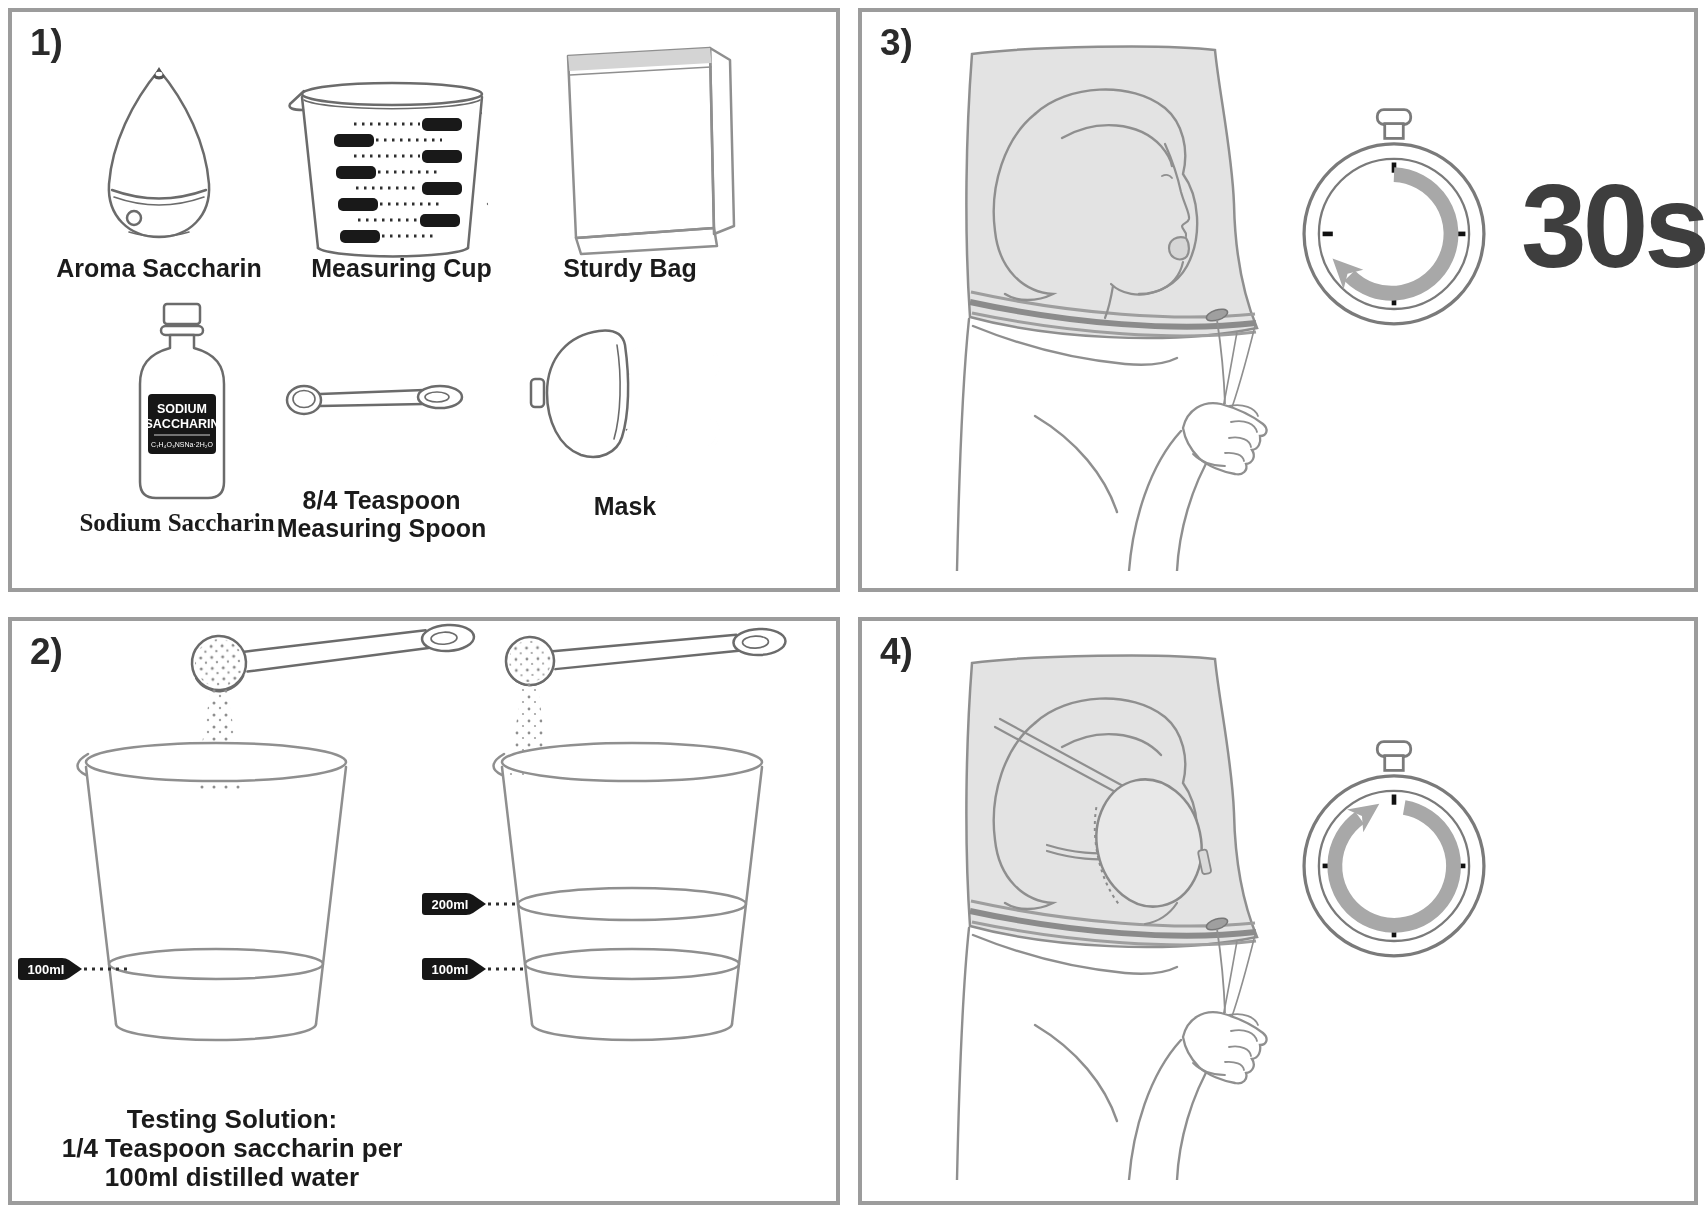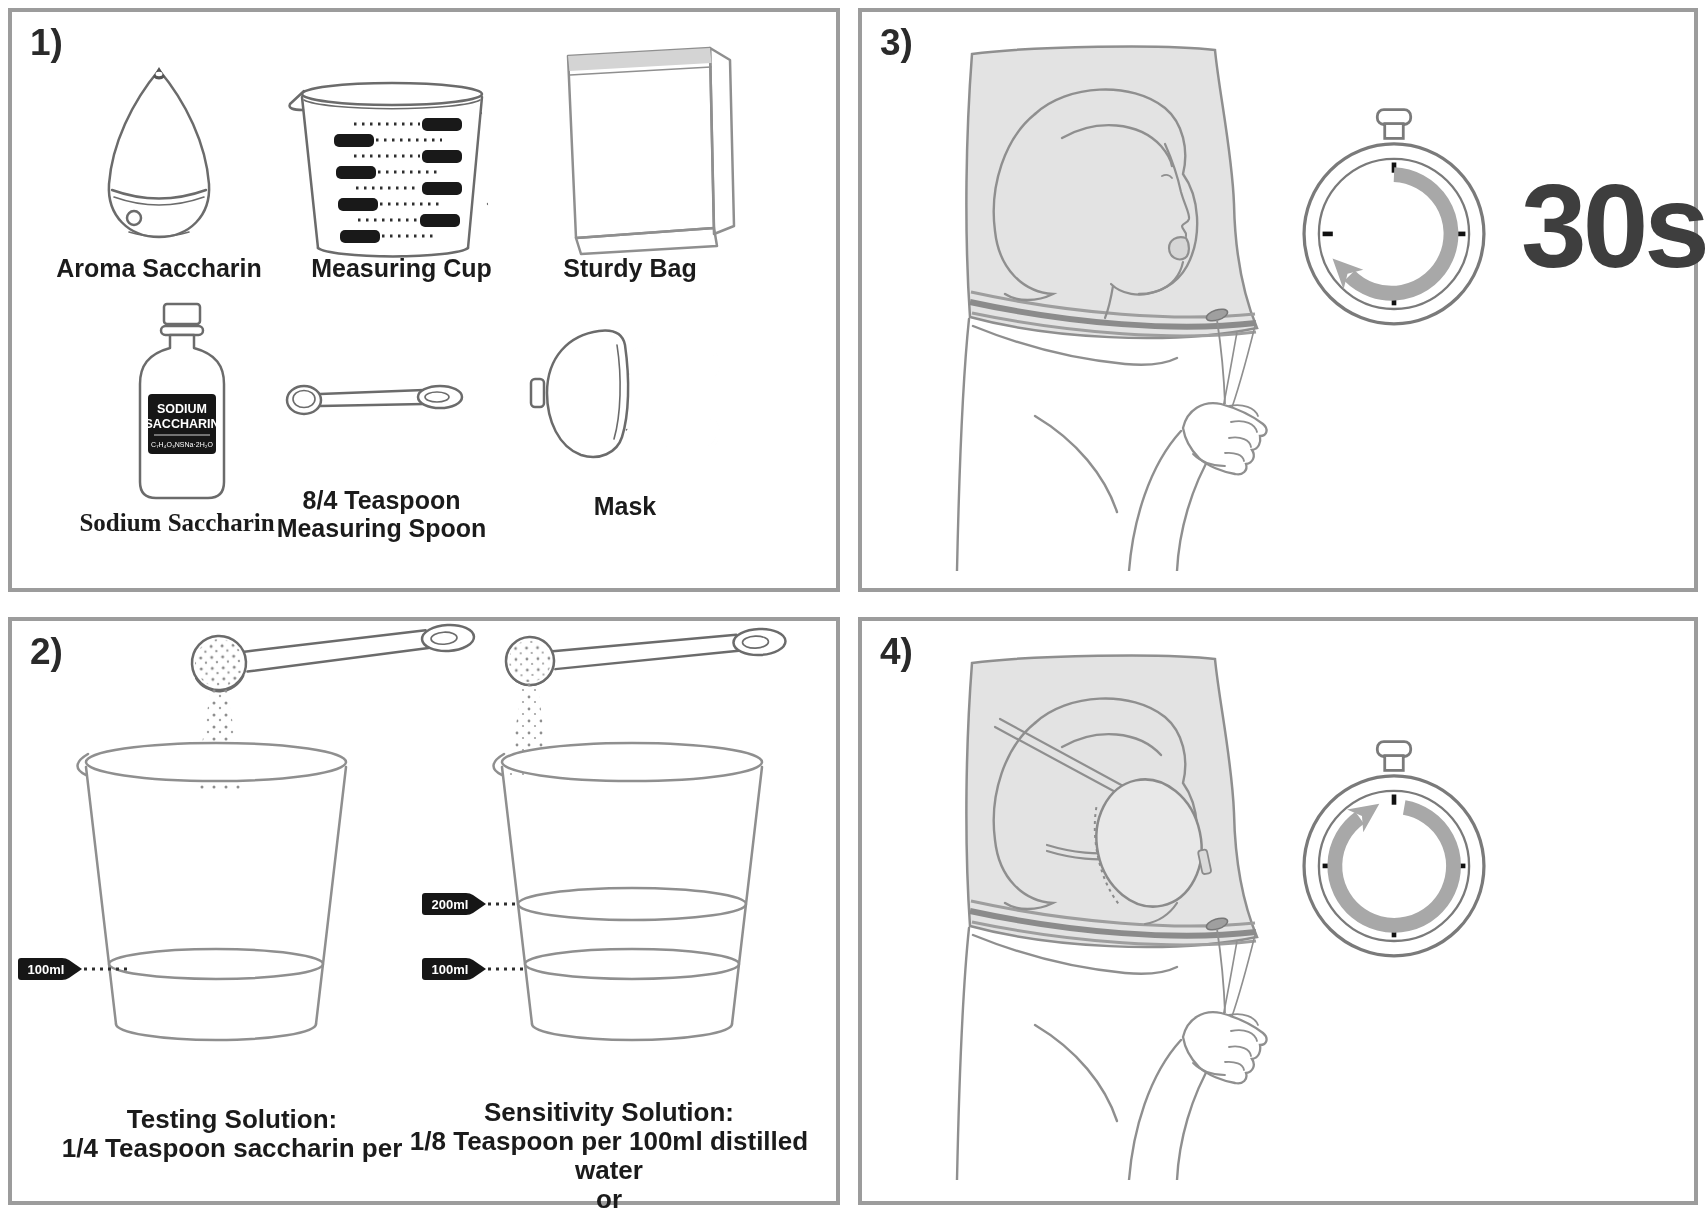--- a/index.html
+++ b/index.html
@@ -203,26 +203,21 @@
 
     <svg class="abs" style="left:408px;top:335px;" width="108" height="26" viewBox="0 0 108 26">
       <path d="M2 5 Q2 2 5 2 H46 Q50 2 53 4 L66 13 L53 22 Q50 24 46 24 H5 Q2 24 2 21 Z" fill="#161616"></path>
       <text class="tagtxt" x="30" y="17.5" text-anchor="middle">100ml</text>
       <line x1="68" y1="13" x2="106" y2="13" stroke="#2e2e2e" stroke-width="3" stroke-dasharray="3 5"></line>
     </svg>
 
     <div class="caption" style="left:40px;top:484px;width:360px;">
       <div>Testing Solution:</div>
       <div>1/4 Teaspoon saccharin per</div>
-    </div>
-    <div class="caption" style="left:366px;top:477px;width:462px;">
-      <div>Sensitivity Solution:</div>
-      <div>1/8 Teaspoon per 100ml distilled water</div>
-      <div>or</div>
-
+      <div>100ml distilled water</div>
     </div>
   </section>
 
   <section class="panel" id="p3">
     <div class="pnum">3)</div>
 
     <svg class="abs" style="left:15px;top:14px;" width="400" height="545" viewBox="0 0 400 545">
 
       <path d="M95 28 C155 20 290 18 338 24 C342 66 355 125 357 178 C358 226 365 266 380 302 C292 320 170 312 93 291 C87 204 89 106 95 28 Z" fill="#e3e3e3" stroke="#8f8f8f" stroke-width="2.5"></path>
 

